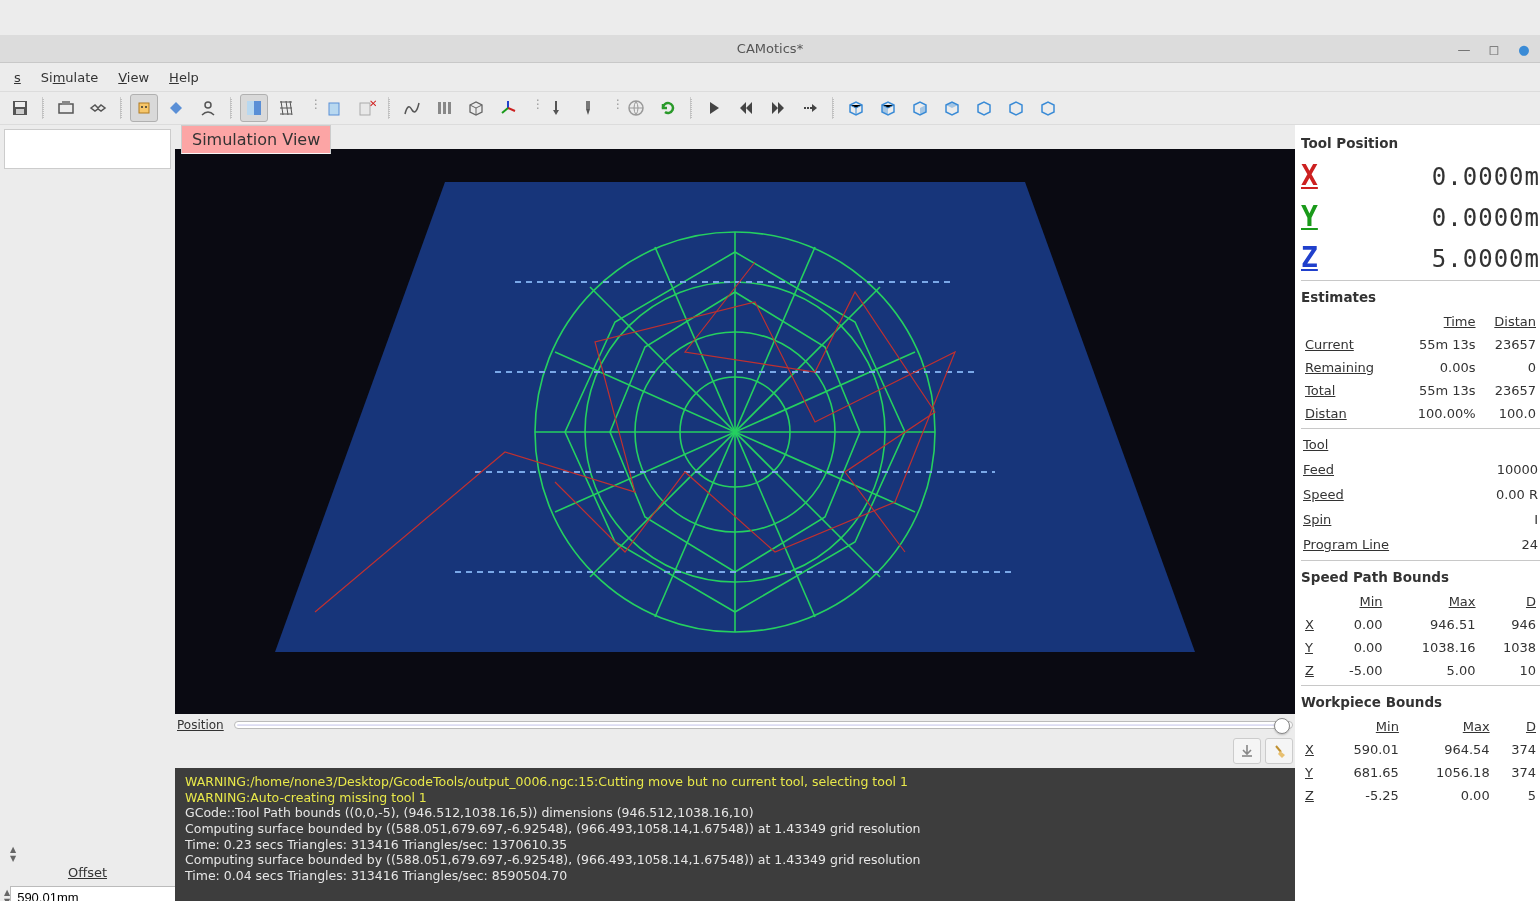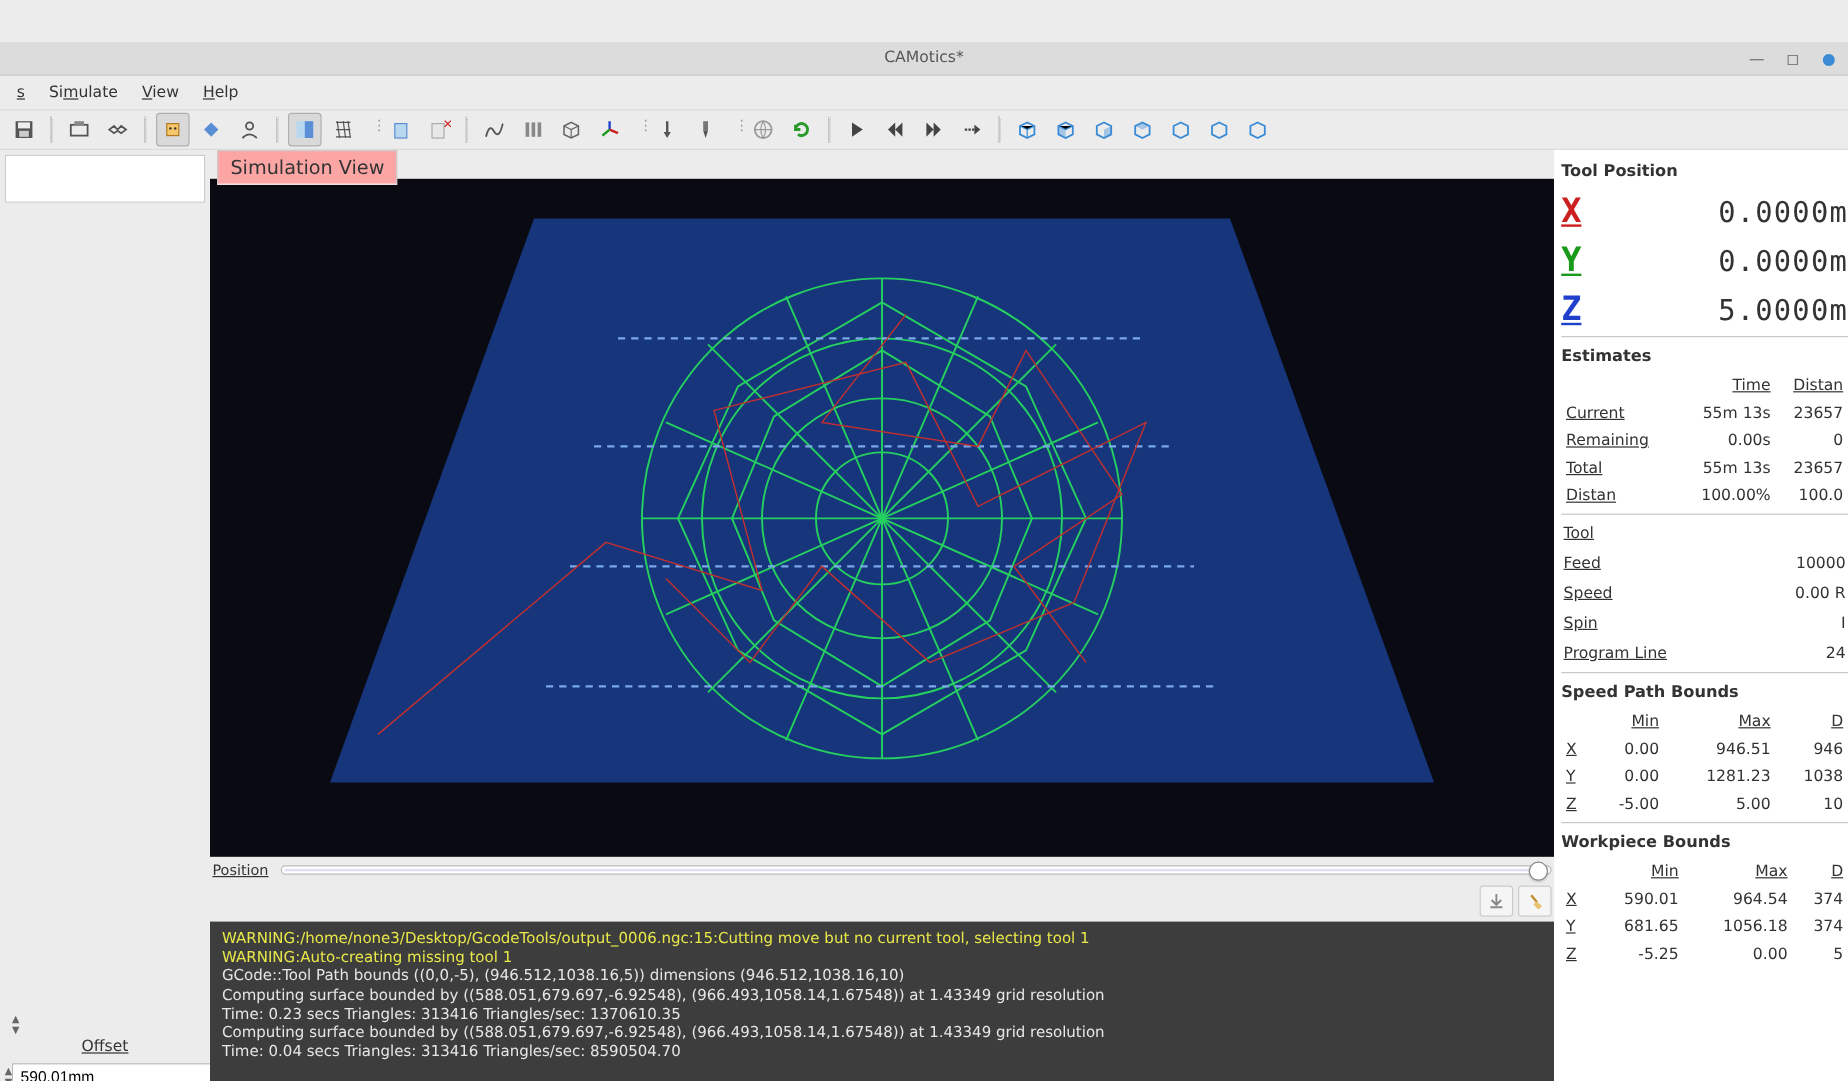--- a/index.html
+++ b/index.html
@@ -499,21 +499,21 @@
         <tbody>
           <tr>
               <td class="first">X</td>
               <td>0.00</td>
               <td>946.51</td>
               <td>946</td>
             </tr>
           <tr>
               <td class="first">Y</td>
               <td>0.00</td>
-              <td>1281.23</td>
+              <td>1038.16</td>
               <td>1038</td>
             </tr>
           <tr>
               <td class="first">Z</td>
               <td>-5.00</td>
               <td>5.00</td>
               <td>10</td>
             </tr>
         </tbody>
       </table>

